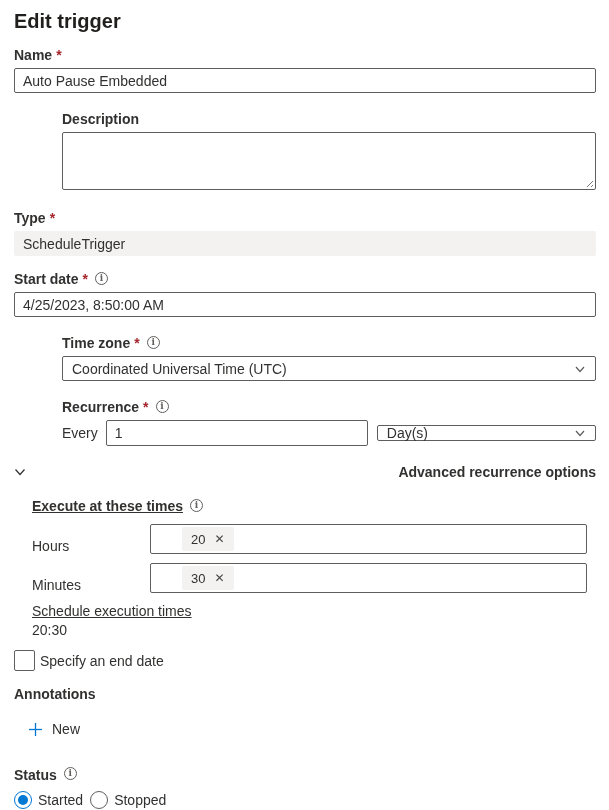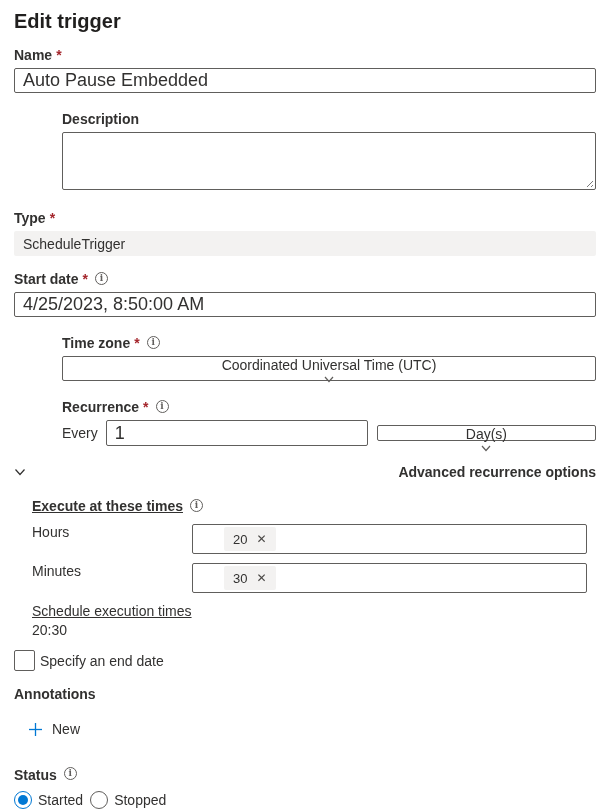--- a/index.html
+++ b/index.html
@@ -48,21 +48,21 @@
     font-size: 9px;
     line-height: 1;
     color: #605e5c;
   }
   .text-input {
     width: 100%;
     height: 25px;
     border: 1px solid #605e5c;
     border-radius: 2px;
     padding: 0 8px;
-    font-size: 18px;
+    font-size: 14px;
     font-family: "Liberation Sans", "DejaVu Sans", sans-serif;
     color: #323130;
     background: #fff;
     outline: none;
   }
   .textarea-wrap { position: relative; }
   .textarea {
     width: 100%;
     height: 58px;
     border: 1px solid #605e5c;
@@ -97,21 +97,20 @@
     width: 100%;
     height: 25px;
     border: 1px solid #605e5c;
     border-radius: 2px;
     display: flex;
     align-items: center;
     justify-content: space-between;
     padding: 0 9px;
     background: #fff;
     cursor: pointer;
-    flex-direction: column;
   }
   .select .select-value { font-size: 14px; color: #323130; }
   .chev { flex: none; }
   .recurrence-row { display: flex; align-items: center; }
   .every-label { font-weight: 400; margin-right: 8px; line-height: 26px; }
   .recurrence-row .interval-input { width: 262px; height: 26px; flex: none; }
   .recurrence-row .freq-select { flex: 1; margin-left: 9px; height: 16px; }
   .adv-header {
     display: flex;
     align-items: center;
@@ -122,21 +121,21 @@
     justify-content: space-between;
   }
   .adv-section { padding-left: 18px; }
   .exec-label {
     display: flex;
     align-items: center;
     font-weight: 700;
     line-height: 16px;
   }
   .exec-label .underlined { text-decoration: underline; }
-  .adv-row { display: flex; align-items: flex-start; margin-right: 9px; gap: 42px; }
+  .adv-row { display: flex; align-items: flex-end; margin-right: 9px; }
   .adv-row-label { width: 118px; font-weight: 400; flex: none; }
   .chip-input {
     flex: 1;
     height: 30px;
     border: 1px solid #605e5c;
     border-radius: 2px;
     background: #fff;
     display: flex;
     align-items: center;
     padding: 0 3px;

